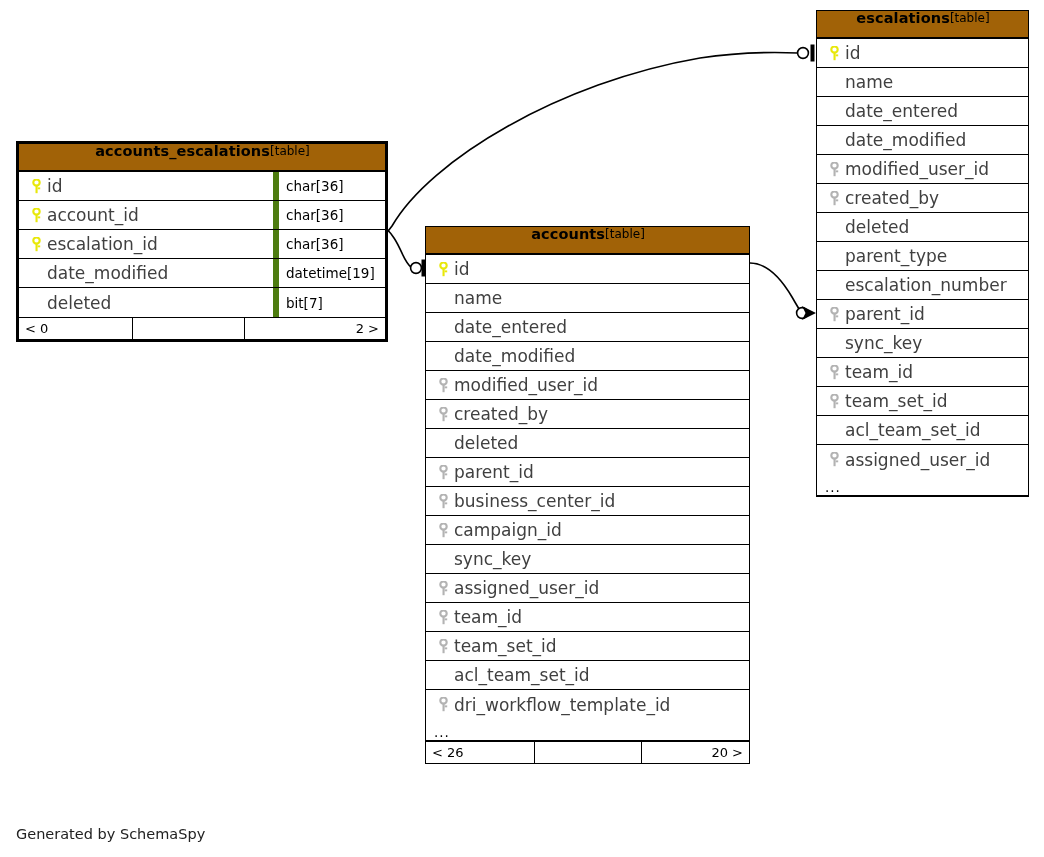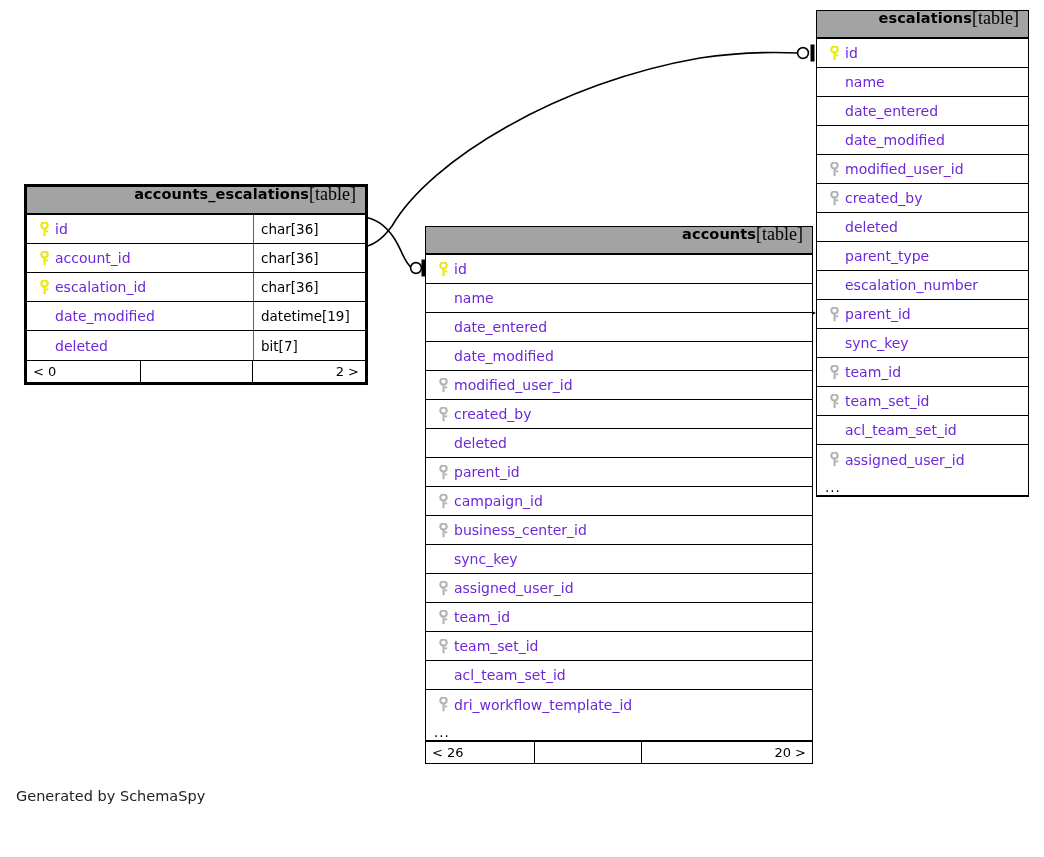--- a/index.html
+++ b/index.html
@@ -46,38 +46,37 @@
     background: #ffffff;
     box-sizing: border-box;
     border: 1px solid #000000;
   }
   .table-box.focal {
     border: 3px solid #000000;
   }
 
   .tbl-header {
     height: 28px;
-    background: #a3a3a3;
+    background: #a16207;
     border-bottom: 2px solid #000000;
     display: flex;
     align-items: center;
-    justify-content: flex-end;
+    justify-content: center;
     padding: 0 9px 12px 10px;
     box-sizing: border-box;
   }
   .tbl-name {
     font-size: 14.5px;
     font-weight: bold;
     color: #000000;
     letter-spacing: 0.1px;
   }
   .tbl-tag {
-    font-size: 18px;
+    font-size: 12px;
     color: #000000;
-    font-family: Liberation Serif, serif;
   }
 
   .rows { display: block; }
 
   .row {
     display: flex;
     align-items: stretch;
     border-bottom: 1px solid #000000;
     min-height: 29px;
     box-sizing: border-box;
@@ -90,37 +89,37 @@
     align-items: center;
     padding-left: 8px;
     box-sizing: border-box;
     min-width: 0;
   }
   .cell-type {
     flex: 0 0 auto;
     display: flex;
     align-items: center;
     padding: 0 6px 0 7px;
-    border-left: 1px solid #4d7c0f;
+    border-left: 6px solid #4d7c0f;
     box-sizing: border-box;
     font-size: 13.5px;
     color: #000000;
     white-space: nowrap;
   }
 
   .keyslot {
     width: 18px;
     flex: 0 0 18px;
     display: flex;
     align-items: center;
     justify-content: center;
   }
   .col-label {
-    font-size: 14px;
-    color: #6d28d9;
+    font-size: 17px;
+    color: #404040;
     white-space: nowrap;
     padding-left: 2px;
   }
 
   .ellipsis-row {
     display: flex;
     align-items: flex-end;
     min-height: 22px;
     border-bottom: 1px solid #000000;
     padding: 0 0 2px 8px;
@@ -146,21 +145,21 @@
     padding: 0 6px;
   }
   .foot-left   { justify-content: flex-start; }
   .foot-mid    { border-left: 1px solid #000000; border-right: 1px solid #000000; }
   .foot-right  { justify-content: flex-end; }
 
   
   #caption {
     position: absolute;
     left: 16px;
-    top: 788px;
+    top: 826px;
     font-size: 14.5px;
     color: #222222;
     z-index: 3;
   }
 </style>
 </head>
 <body>
 
 <div id="canvas">
 
@@ -180,21 +179,21 @@
     </g>
 
     <g>
       <path class="link" d="M 750,263 C 768,263 782,280 792,297 C 796,304 799,309 801,312"></path>
       <circle class="cap-circle" cx="802" cy="313" r="5.4"></circle>
       <path class="cap-fill" d="M 816,313 L 802,306 L 805.5,313 L 802,320 Z"></path>
     </g>
   </svg>
 
   <div id="tables-root">
-      <div class="table-box focal" style="left: 24px; top: 141px; width: 344px; margin-top: 43px;">
+      <div class="table-box focal" style="left: 16px; top: 141px; width: 372px;">
         <div class="tbl-header">
           <span class="tbl-name">accounts_escalations</span>
           <span class="tbl-tag">[table]</span>
         </div>
         <div class="rows">
           <div class="row">
             <div class="cell-name">
               <span class="keyslot">
                 <svg width="11" height="15" viewBox="0 0 11 15">
                   <circle cx="5.5" cy="3.6" r="3.2" fill="none" stroke="#e8e80a" stroke-width="2.1"></circle>
@@ -246,21 +245,21 @@
             </div>
             <div class="cell-type" style="flex-basis:112px;width:112px">bit[7]</div>
           </div>
         </div>
         <div class="tbl-footer">
           <div class="foot-cell foot-left" style="width:113px">&lt; 0</div>
           <div class="foot-cell foot-mid" style="width:113px"></div>
           <div class="foot-cell foot-right" style="flex:1 1 auto">2 &gt;</div>
         </div>
       </div>
-      <div class="table-box" style="left: 425px; top: 226px; width: 388px;">
+      <div class="table-box" style="left: 425px; top: 226px; width: 325px;">
         <div class="tbl-header">
           <span class="tbl-name">accounts</span>
           <span class="tbl-tag">[table]</span>
         </div>
         <div class="rows">
           <div class="row">
             <div class="cell-name">
               <span class="keyslot">
                 <svg width="11" height="15" viewBox="0 0 11 15">
                   <circle cx="5.5" cy="3.6" r="3.2" fill="none" stroke="#e8e80a" stroke-width="2.1"></circle>
@@ -333,33 +332,33 @@
           </div>
           <div class="row">
             <div class="cell-name">
               <span class="keyslot">
                 <svg width="11" height="15" viewBox="0 0 11 15">
                   <circle cx="5.5" cy="3.6" r="3.2" fill="none" stroke="#b3b3b3" stroke-width="2.1"></circle>
                   <rect x="4.5" y="5.6" width="2.1" height="8.6" fill="#b3b3b3"></rect>
                   <rect x="6.6" y="8.4" width="2.6" height="1.9" fill="#b3b3b3"></rect>
                 </svg>
               </span>
+              <span class="col-label">business_center_id</span>
+            </div>
+          </div>
+          <div class="row">
+            <div class="cell-name">
+              <span class="keyslot">
+                <svg width="11" height="15" viewBox="0 0 11 15">
+                  <circle cx="5.5" cy="3.6" r="3.2" fill="none" stroke="#b3b3b3" stroke-width="2.1"></circle>
+                  <rect x="4.5" y="5.6" width="2.1" height="8.6" fill="#b3b3b3"></rect>
+                  <rect x="6.6" y="8.4" width="2.6" height="1.9" fill="#b3b3b3"></rect>
+                </svg>
+              </span>
               <span class="col-label">campaign_id</span>
-            </div>
-          </div>
-          <div class="row">
-            <div class="cell-name">
-              <span class="keyslot">
-                <svg width="11" height="15" viewBox="0 0 11 15">
-                  <circle cx="5.5" cy="3.6" r="3.2" fill="none" stroke="#b3b3b3" stroke-width="2.1"></circle>
-                  <rect x="4.5" y="5.6" width="2.1" height="8.6" fill="#b3b3b3"></rect>
-                  <rect x="6.6" y="8.4" width="2.6" height="1.9" fill="#b3b3b3"></rect>
-                </svg>
-              </span>
-              <span class="col-label">business_center_id</span>
             </div>
           </div>
           <div class="row">
             <div class="cell-name">
               <span class="keyslot"></span>
               <span class="col-label">sync_key</span>
             </div>
           </div>
           <div class="row">
             <div class="cell-name">

